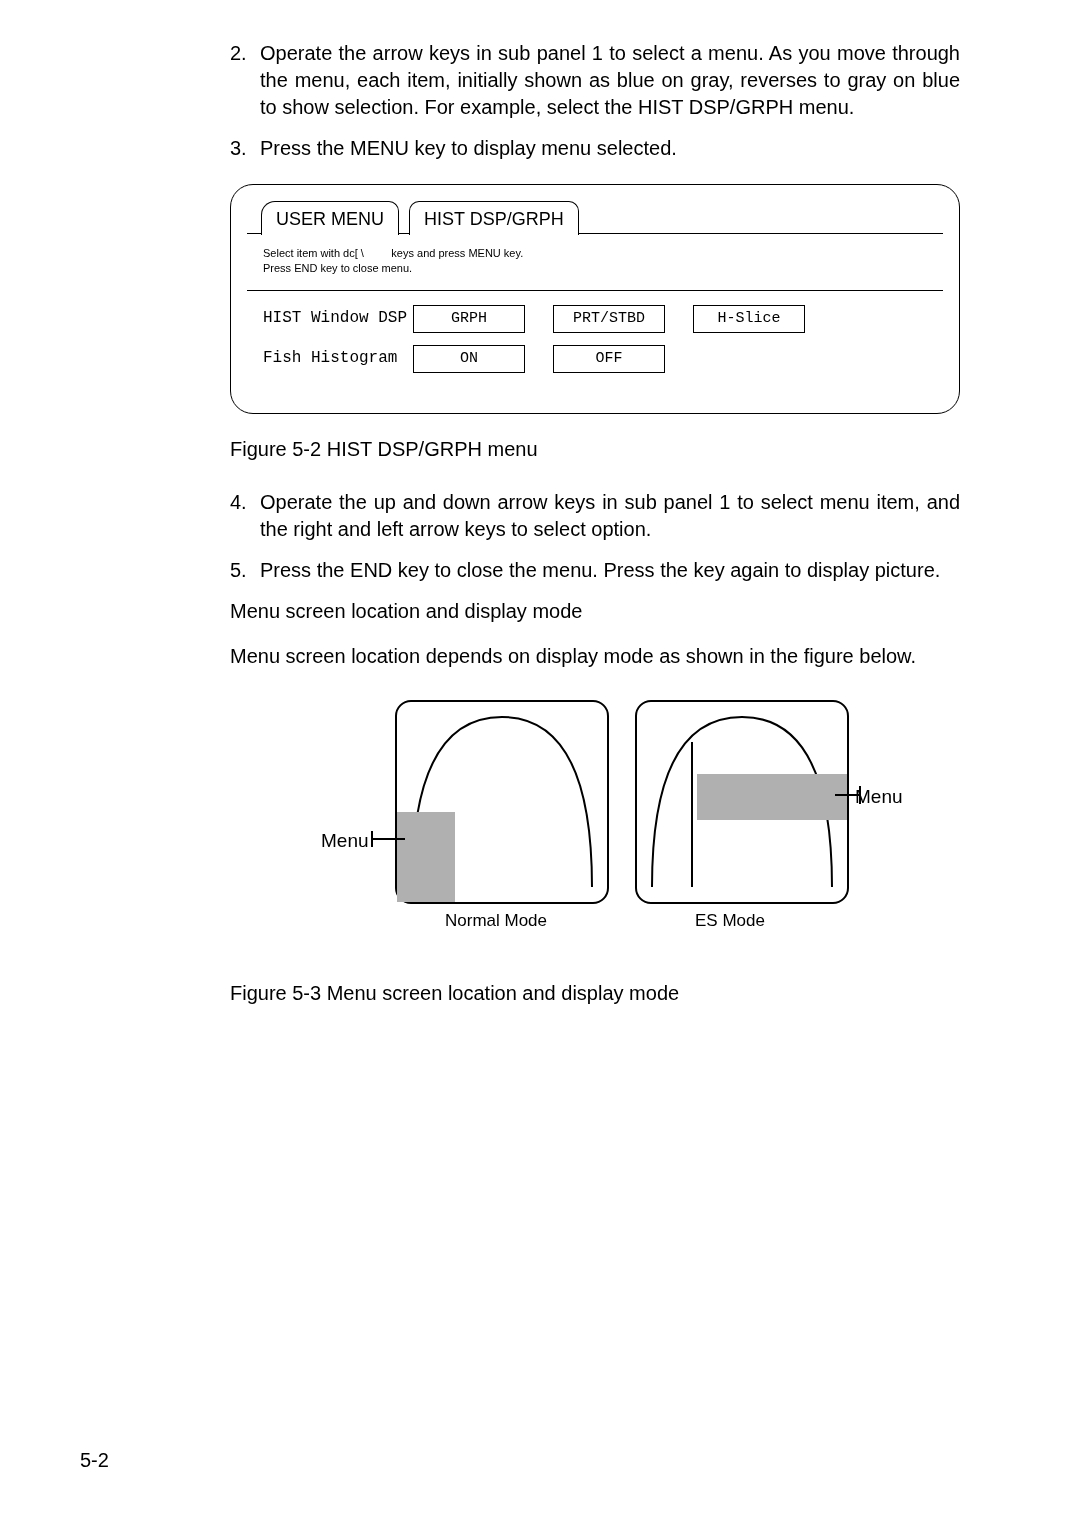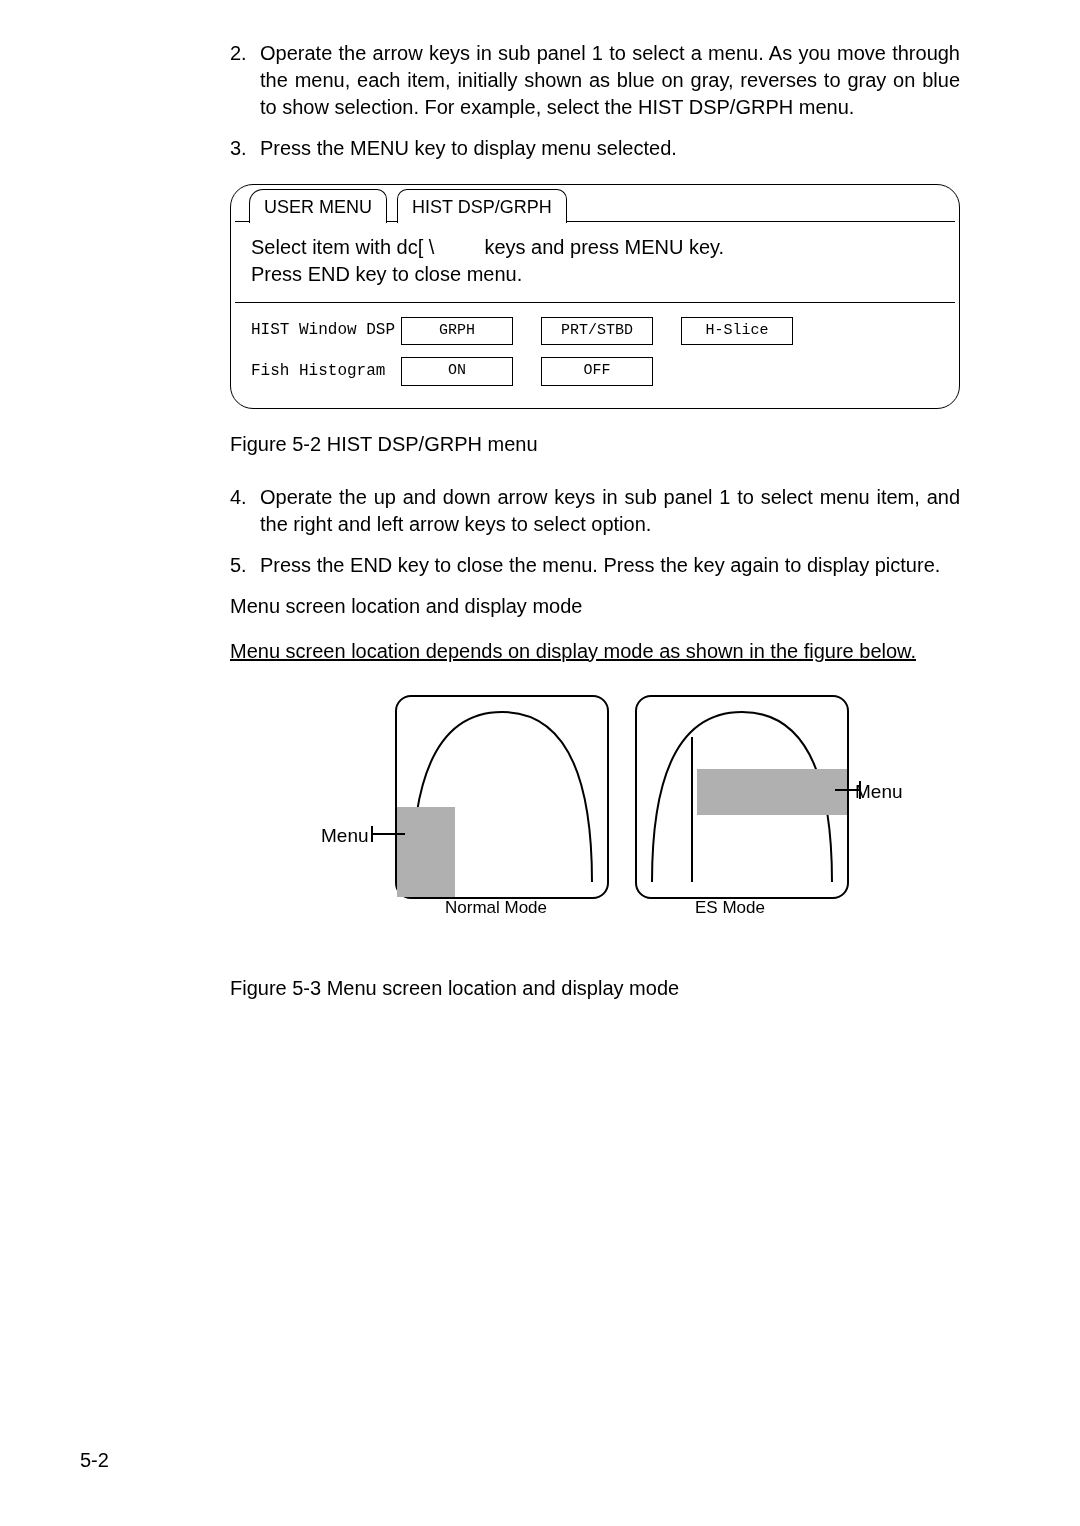--- a/index.html
+++ b/index.html
@@ -30,21 +30,21 @@
   }
   .ol-text {
     flex: 1;
     text-align: justify;
   }
   .menu-box {
     border: 1.5px solid #000;
     border-radius: 23px;
     margin-top: 22px;
     margin-bottom: 22px;
-    padding: 4px;
+    padding: 16px;
     position: relative;
     font-size: 18px;
   }
   .tabs-row {
     display: flex;
     align-items: flex-end;
     height: 34px;
     position: relative;
     margin-top: -1px;
   }
@@ -64,21 +64,21 @@
     margin-left: 14px;
     border-top-left-radius: 14px;
   }
   .tab-area-line {
     border-top: 1.5px solid #000;
     margin-top: -1px;
   }
   .instr {
     padding: 12px 16px 14px 16px;
     border-bottom: 1.5px solid #000;
-    font-size: 20px;
+    font-size: 11px;
   }
   .options-block {
     padding: 14px 16px 18px 16px;
   }
   .opt-row {
     display: flex;
     align-items: center;
     margin-bottom: 12px;
     font-family: Liberation Mono, monospace;
   }
@@ -99,21 +99,20 @@
     margin: 4px 0 26px 0;
   }
   .note-line {
     margin: 16px 0 34px 0;
   }
   .subhead {
     margin-bottom: 18px;
   }
   .para {
     margin-bottom: 22px;
-    text-decoration: underline;
   }
 
   .figure53 {
     position: relative;
     width: 560px;
     height: 260px;
     margin: 30px auto 20px auto;
   }
   .monitor {
     position: absolute;
@@ -184,21 +183,21 @@
     height: 2px;
   }
   .tick-v2 {
     left: 544px;
     top: 86px;
     width: 2px;
     height: 18px;
   }
   .mode-label {
     position: absolute;
-    top: 202px;
+    top: 210px;
     font-size: 17px;
     text-align: center;
   }
   .mode-left { left: 130px; }
   .mode-right { left: 380px; }
 
   .fig53-caption {
     text-align: left;
     font-size: 20px;
     margin-top: 10px;
@@ -244,21 +243,21 @@
       <div style="white-space:pre;">Select item with dc[ \         keys and press MENU key.</div>
       <div>Press END key to close menu.</div>
     </div>
     <div class="options-block">
       <div class="opt-row">
         <div class="opt-label">HIST Window DSP</div>
         <div class="opt-btn">GRPH</div>
         <div class="opt-btn">PRT/STBD</div>
         <div class="opt-btn">H-Slice</div>
       </div>
-      <div class="opt-row" style="margin-bottom:0;">
+      <div class="opt-row" style="margin-bottom:6px;">
         <div class="opt-label">Fish Histogram</div>
         <div class="opt-btn">ON</div>
         <div class="opt-btn">OFF</div>
       </div>
     </div>
   </div>
 
   <div class="fig-caption">Figure 5-2 HIST DSP/GRPH menu</div>
 
   <div class="ol-item">

